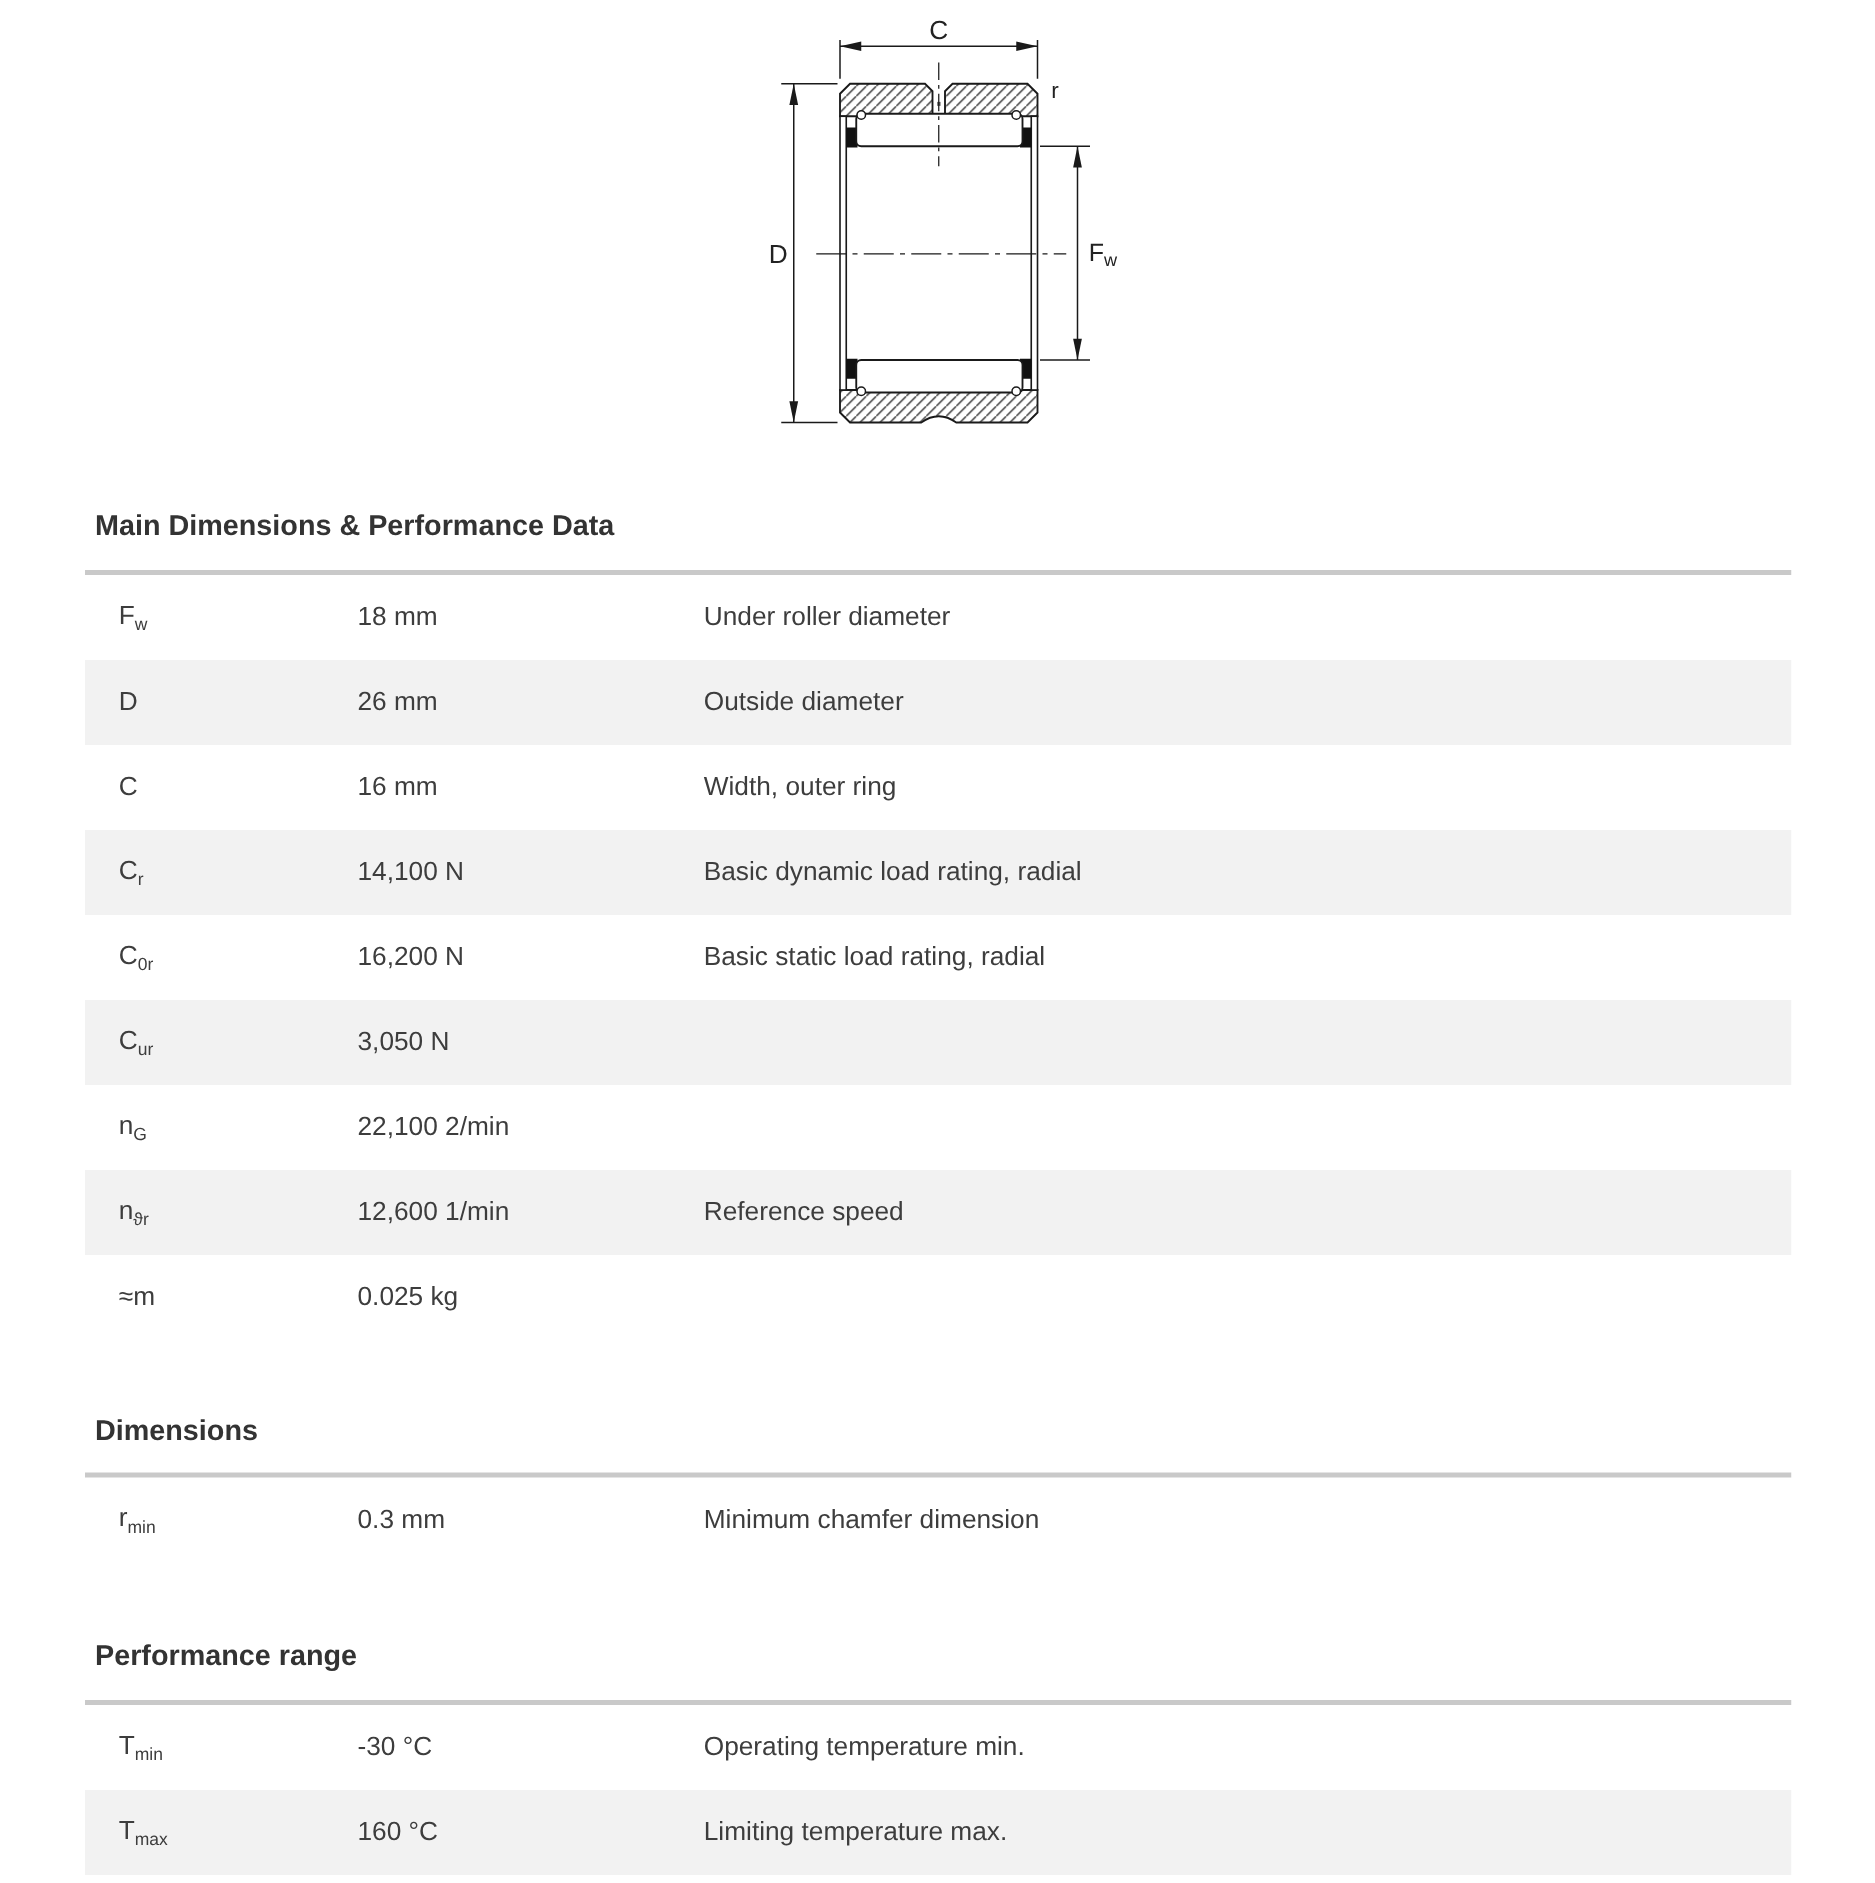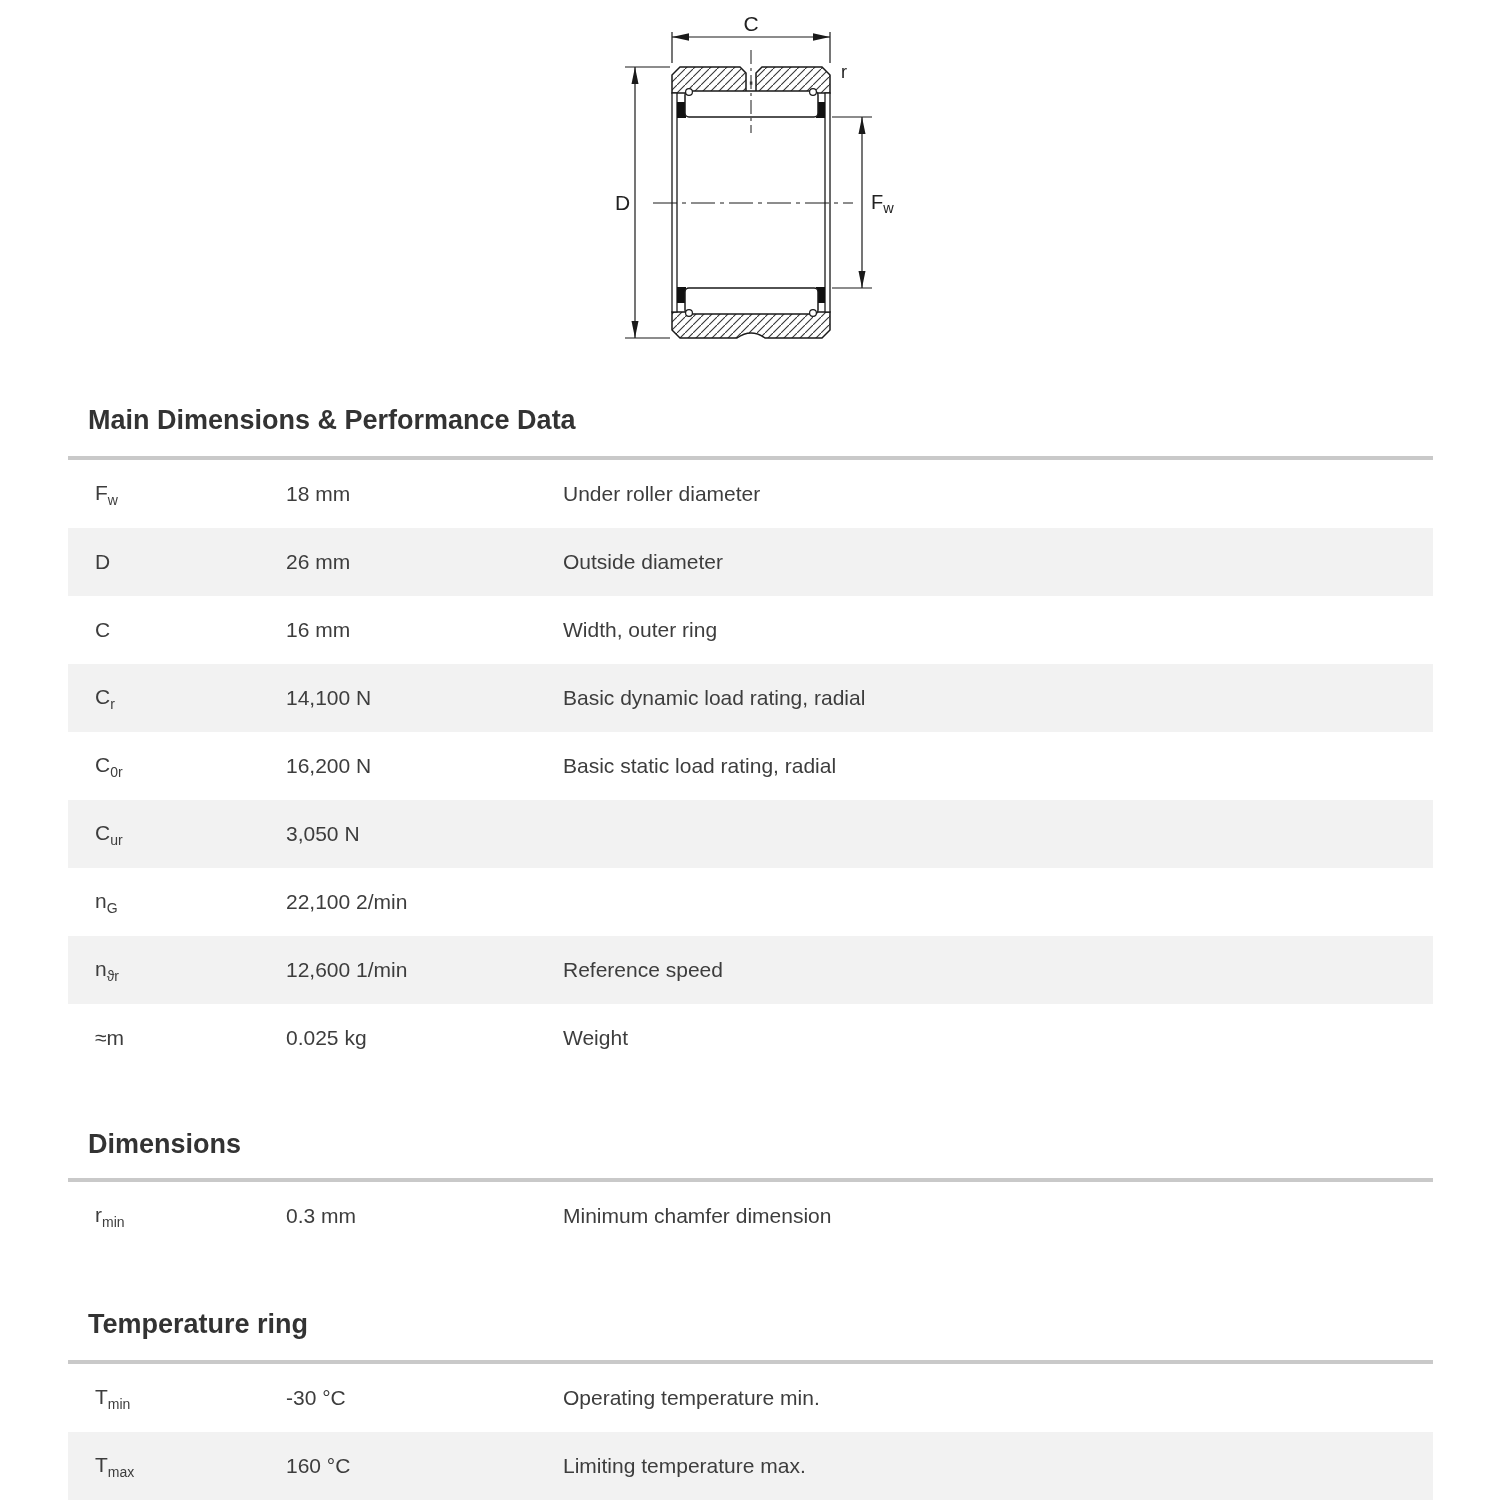--- a/index.html
+++ b/index.html
@@ -17,22 +17,22 @@
   }
   .diagram text{
     font-family:"Liberation Sans", sans-serif;
     fill:#222222;
   }
   
   .content{
     position:absolute;left:68px;top:404px;width:1365px;
   }
   h2{
-    margin:0 0 0 20px;
-    font-size:27px;
+    margin:0 0 0 8px;
+    font-size:23px;
     line-height:32px;
     font-weight:700;
     color:#333333;
   }
   .bar{
     height:4px;
     background:#c9c9c9;
   }
   .sec-main .bar{margin-top:20px;}
   .sec-dim h2{margin-top:56px;}
@@ -167,39 +167,38 @@
           <span class="val">22,100 2/min</span>
         </div>
         <div class="row">
           <span class="sym"><span>n</span><sub>ϑr</sub></span>
           <span class="val">12,600 1/min</span>
           <span class="desc">Reference speed</span>
         </div>
         <div class="row">
           <span class="sym"><span>≈m</span></span>
           <span class="val">0.025 kg</span>
-          <span class="desc">Weight</span>
         </div>
       </div>
   </section>
 
   <section class="sec-dim">
     <h2>Dimensions</h2>
     <div class="bar"></div>
     <div class="rows">
         <div class="row">
           <span class="sym"><span>r</span><sub>min</sub></span>
           <span class="val">0.3 mm</span>
           <span class="desc">Minimum chamfer dimension</span>
         </div>
       </div>
   </section>
 
   <section class="sec-temp">
-    <h2>Temperature ring</h2>
+    <h2>Performance range</h2>
     <div class="bar"></div>
     <div class="rows">
         <div class="row">
           <span class="sym"><span>T</span><sub>min</sub></span>
           <span class="val">-30 °C</span>
           <span class="desc">Operating temperature min.</span>
         </div>
         <div class="row">
           <span class="sym"><span>T</span><sub>max</sub></span>
           <span class="val">160 °C</span>

